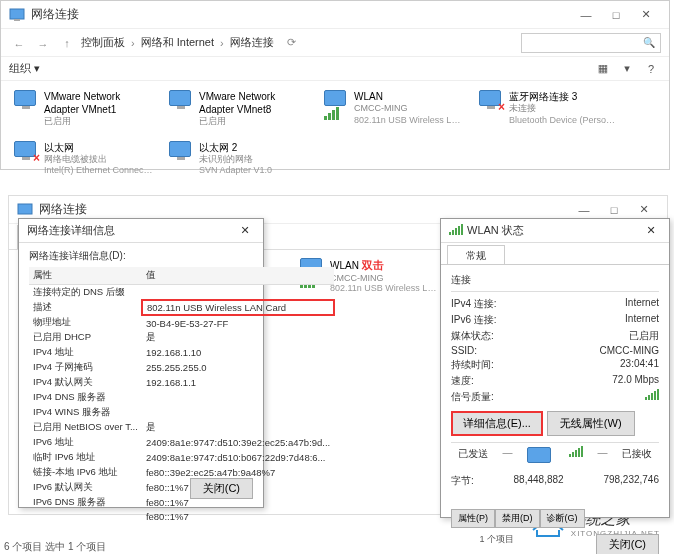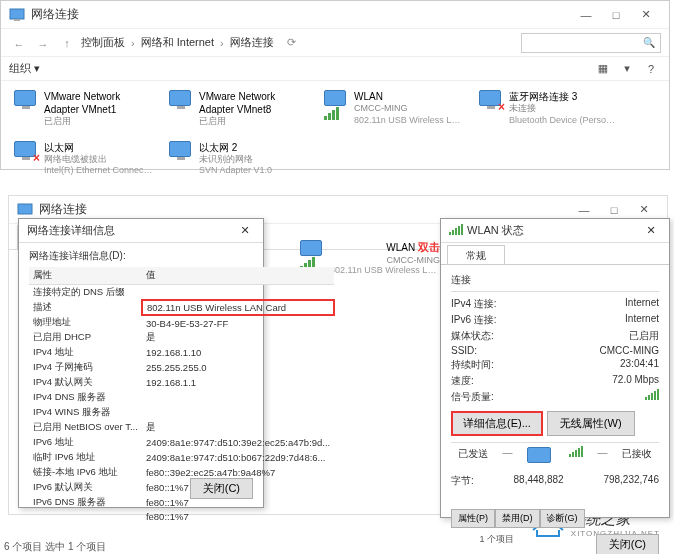--- a/index.html
+++ b/index.html
@@ -75,21 +75,21 @@
 .wlan-btns .btn.red-box { padding: 3px 10px; }
 .activity { display: flex; align-items: flex-start; justify-content: space-around; margin: 4px 0; }
 .act-icon { width: 28px; height: 22px; }
 .act-icon .screen { width: 24px; height: 16px; background: #5aa3e8; border: 1px solid #3a7ab8; border-radius: 2px; }
 .act-dash { color: #888; }
 .wlan-footer-btns { display: flex; margin-top: 20px; flex-wrap: wrap; }
 .wlan-footer-btns .btn { font-size: 9px; padding: 2px 6px; }
 .wlan-close-footer { text-align: right; margin-top: 6px; }
 
 
-.mid-adapter { position: absolute; top: 240px; left: 300px; width: 130px; z-index: 5; font-size: 10px; text-align: right; }
+.mid-adapter { position: absolute; top: 258px; left: 300px; width: 130px; z-index: 5; font-size: 10px; }
 .mid-adapter .dbl { color: #e33; font-size: 11px; font-weight: bold; }
 
 
 .statusbar { position: absolute; bottom: 0; left: 4px; font-size: 10px; color: #555; }
 .statusbar2 { position: absolute; bottom: 8px; right: 160px; font-size: 9px; color: #555; }
 
 
 .watermark { position: absolute; bottom: 14px; right: 8px; display: flex; align-items: center; gap: 6px; background: rgba(255,255,255,0.8); padding: 2px 6px; }
 .wm-icon { width: 34px; height: 28px; }
 .wm-text { font-size: 15px; color: #333; font-style: italic; }

